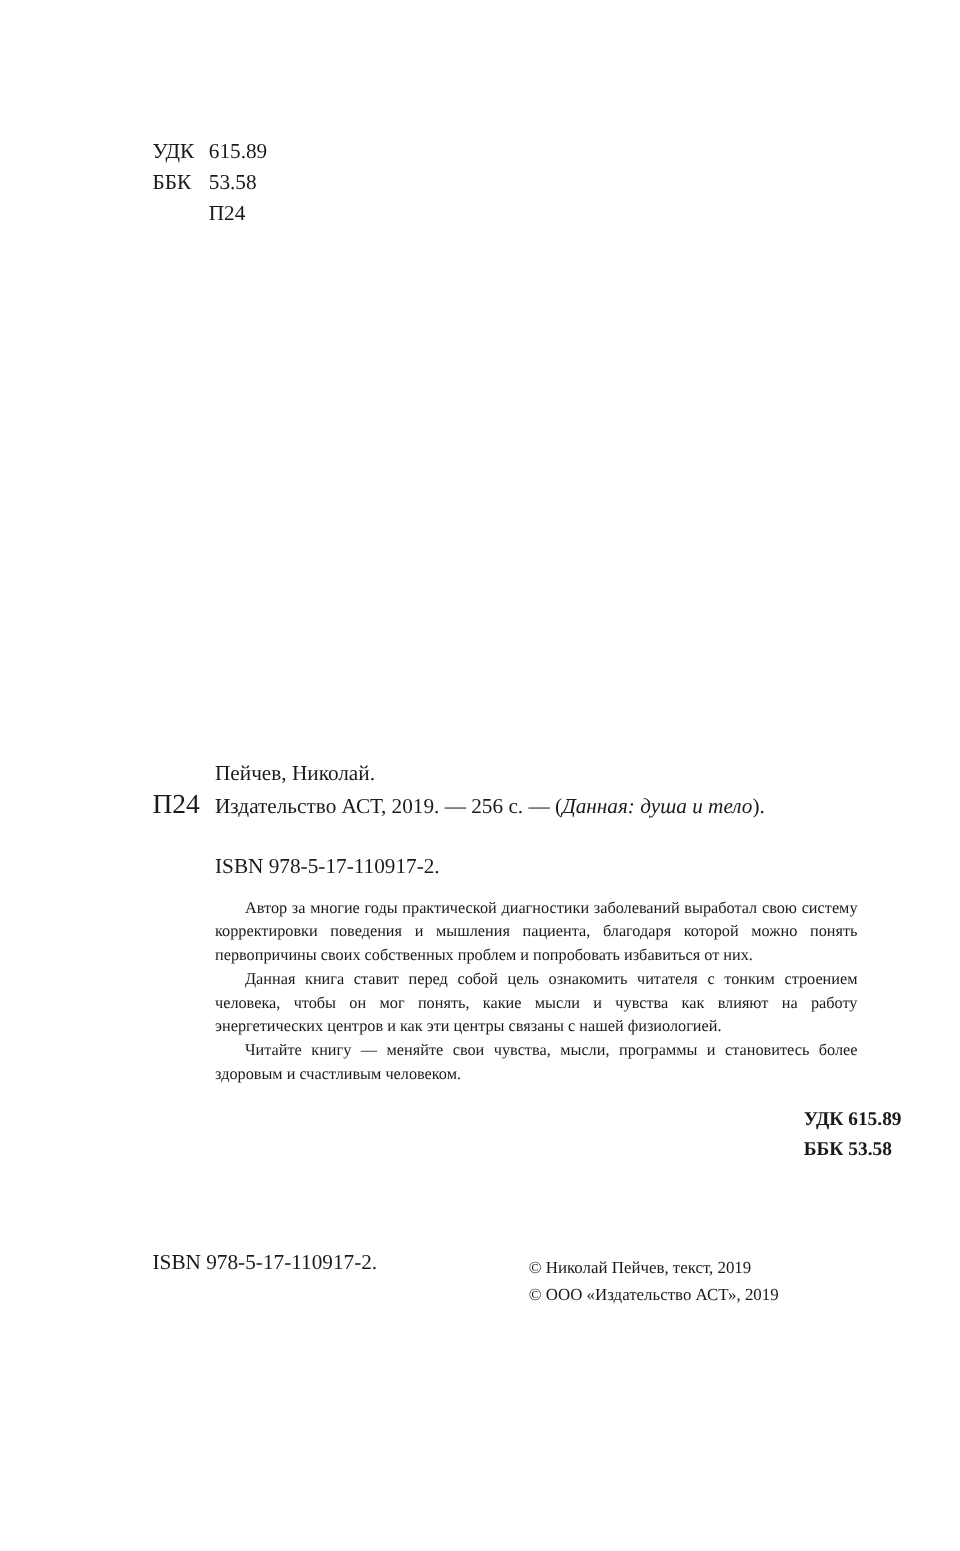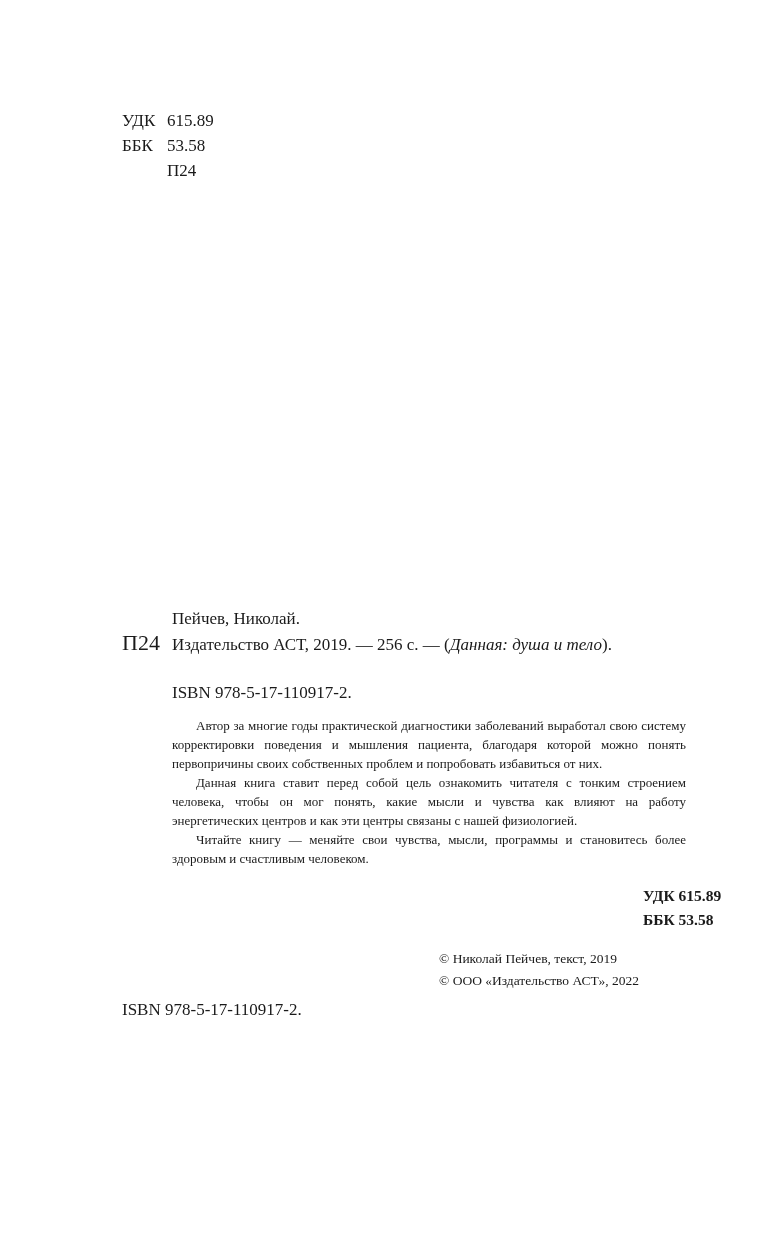--- a/index.html
+++ b/index.html
@@ -88,25 +88,24 @@
 
     
     .isbn-footer {
       left: 122px;
       top: 1000px;
       font-size: 17px;
       white-space: nowrap;
     }
     .copyright {
       left: 423px;
-      top: 948px;
+      top: 1003px;
       font-size: 13.5px;
       line-height: 22px;
       white-space: nowrap;
-      margin-left: 16px;
     }
   </style>
 </head>
 <body>
 
 <div class="abs class-block">
   <div class="class-row">
     <span class="class-label">УДК</span>
     <span class="class-value">615.89</span>
   </div>
@@ -134,14 +133,14 @@
 </div>
 
 <div class="abs class-bottom">
   <div>УДК 615.89</div>
   <div>ББК 53.58</div>
 </div>
 
 <div class="abs isbn-footer">ISBN 978-5-17-110917-2.</div>
 <div class="abs copyright">
   <div>© Николай Пейчев, текст, 2019</div>
-  <div>© ООО «Издательство АСТ», 2022</div>
+  <div>© ООО «Издательство АСТ», 2019</div>
 </div>
 
 </body></html>

